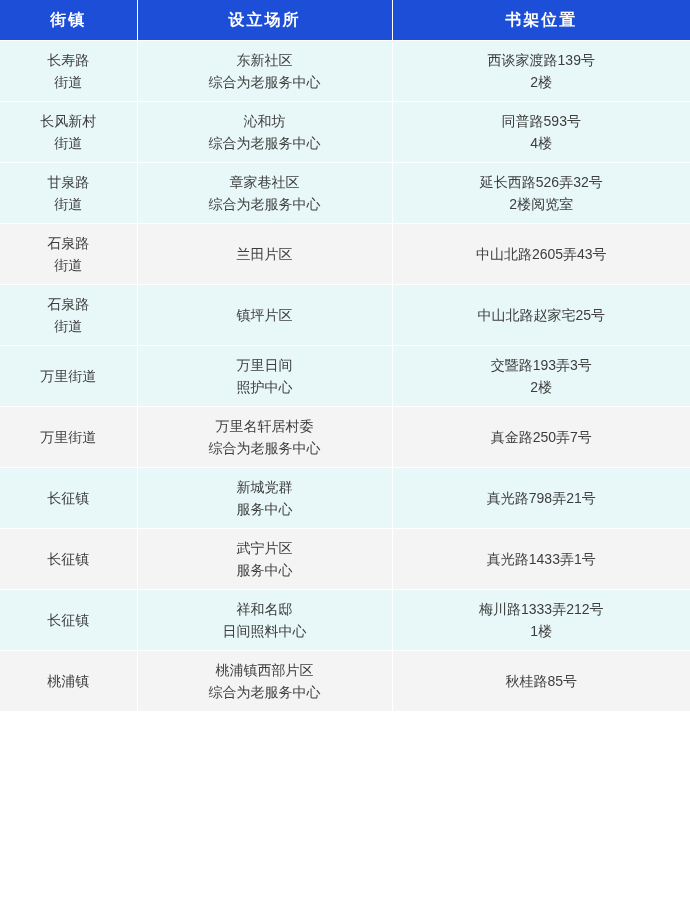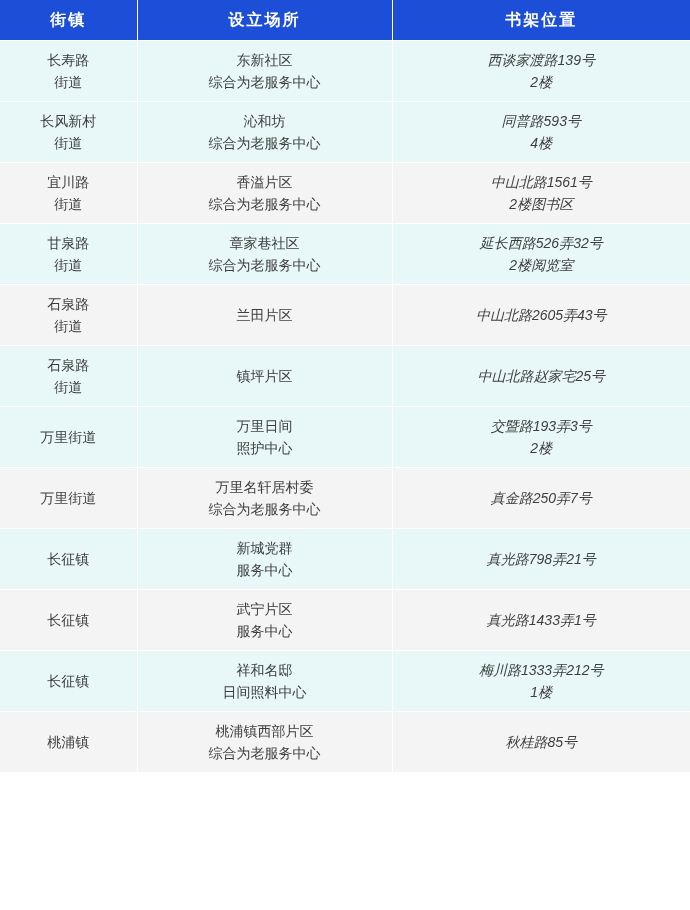--- a/index.html
+++ b/index.html
@@ -41,21 +41,21 @@
   tbody td {
     font-size: 14px;
     text-align: center;
     vertical-align: middle;
     border-right: 1px solid #ffffff;
     border-bottom: 1px solid #ffffff;
     padding: 8px 4px;
     line-height: 22px;
     color: #3d3d3d;
   }
-  tbody td:last-child { border-right: none; font-style: italic; }
+  tbody td:last-child { border-right: none; }
 
   tbody tr.even td { background: #e8f7f7; }
   tbody tr.odd td  { background: #f4f4f4; }
 
   .cell-line { display: block; white-space: nowrap; }
 </style>
 </head>
 <body>
 
 <table class="data-table">
@@ -93,34 +93,20 @@
         </td>
         <td>
           <span class="cell-line">沁和坊</span>
           <span class="cell-line">综合为老服务中心</span>
         </td>
         <td>
           <span class="cell-line">同普路593号</span>
           <span class="cell-line">4楼</span>
         </td>
       </tr>
-      <tr class="odd">
-        <td>
-          <span class="cell-line">宜川路</span>
-          <span class="cell-line">街道</span>
-        </td>
-        <td>
-          <span class="cell-line">香溢片区</span>
-          <span class="cell-line">综合为老服务中心</span>
-        </td>
-        <td>
-          <span class="cell-line">中山北路1561号</span>
-          <span class="cell-line">2楼图书区</span>
-        </td>
-      </tr>
       <tr class="even">
         <td>
           <span class="cell-line">甘泉路</span>
           <span class="cell-line">街道</span>
         </td>
         <td>
           <span class="cell-line">章家巷社区</span>
           <span class="cell-line">综合为老服务中心</span>
         </td>
         <td>

